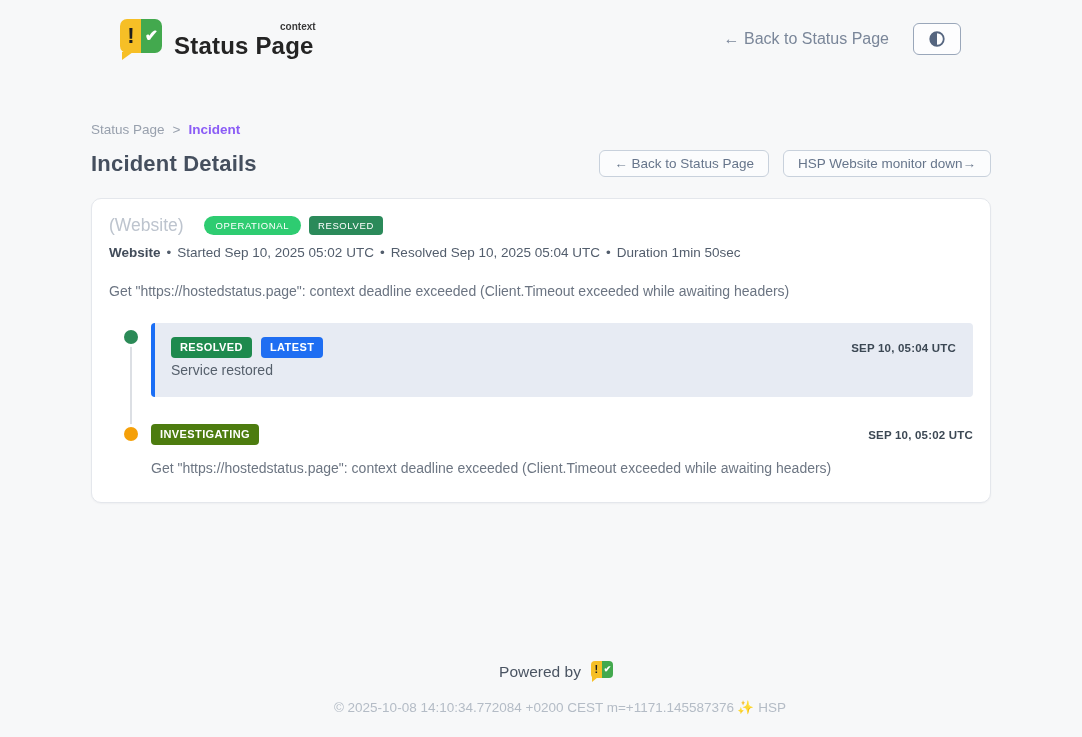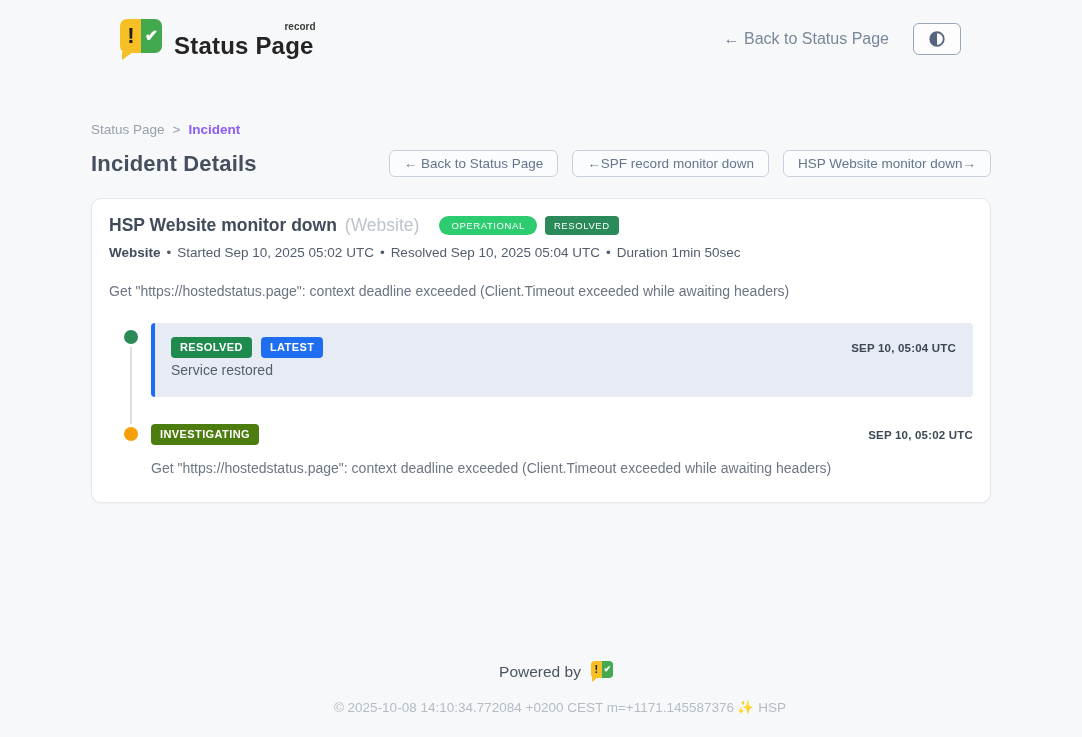--- a/index.html
+++ b/index.html
@@ -216,21 +216,21 @@
 <div class="header">
   <div class="brand">
     <div class="logo-icon">
       <div class="logo-left"></div>
       <div class="logo-right"></div>
       <div class="logo-tail"></div>
       <div class="logo-bang">!</div>
       <div class="logo-check">✔</div>
     </div>
     <div class="logo-text">
-      <span class="logo-hosted">record</span>
+      <span class="logo-hosted">context</span>
       <span class="logo-title">Status Page</span>
     </div>
   </div>
   <div class="header-right">
     <a class="back-link">← Back to Status Page</a>
     <button class="theme-toggle">
       <span>
         <svg width="18" height="18" viewBox="0 0 24 24">
           <circle cx="12" cy="12" r="9" fill="none" stroke="#55657f" stroke-width="2.4"></circle>
           <path d="M12 3 A9 9 0 0 0 12 21 Z" fill="#55657f"></path>
@@ -245,29 +245,27 @@
   <div class="breadcrumb">
     <span class="crumb-link">Status Page</span>
     <span class="crumb-sep">&gt;</span>
     <span class="crumb-current">Incident</span>
   </div>
 
   <div class="title-row">
     <h1 class="page-title">Incident Details</h1>
     <div class="nav-buttons">
       <button class="nav-btn">← Back to Status Page</button>
-      <button class="nav-btn">←SPF record monitor down</button>
       <button class="nav-btn">HSP Website monitor down→</button>
     </div>
   </div>
 
   <div class="card">
 
     <div class="card-title-row">
-      <span class="incident-title">HSP Website monitor down</span>
       <span class="incident-component">(Website)</span>
       <span class="badge badge-operational">OPERATIONAL</span>
       <span class="badge badge-state">RESOLVED</span>
     </div>
 
     <div class="meta-line">
       <span class="meta-strong">Website</span>
       <span class="meta-sep">•</span>
       <span>Started Sep 10, 2025 05:02 UTC</span>
       <span class="meta-sep">•</span>

